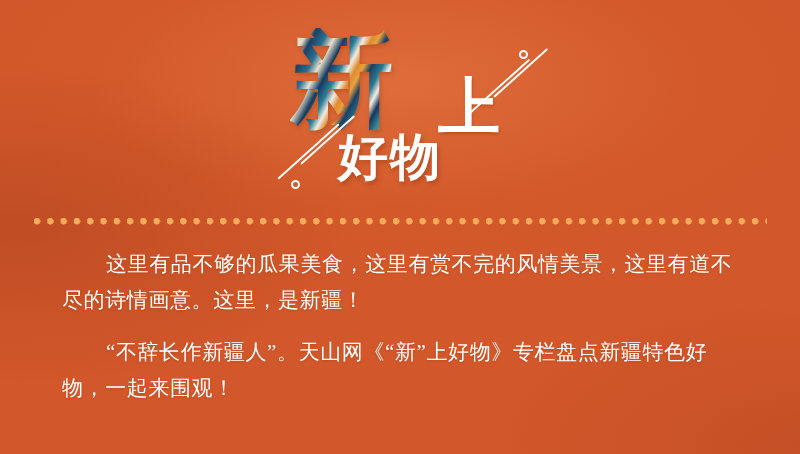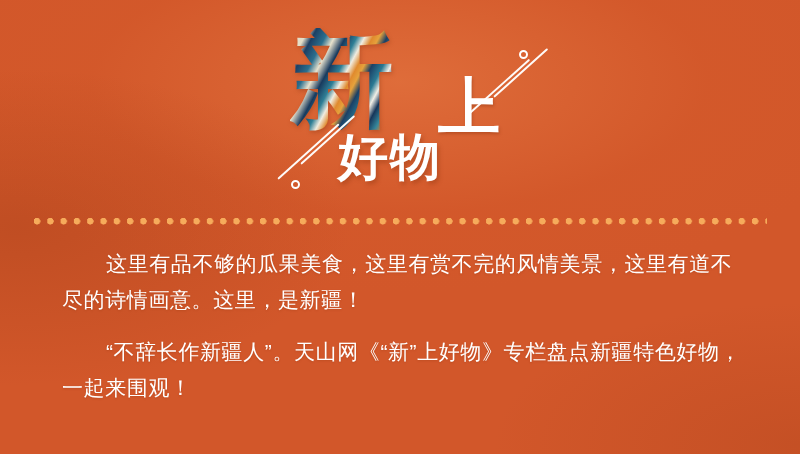--- a/index.html
+++ b/index.html
@@ -157,21 +157,21 @@
 
   
   .copy {
     position: absolute;
     left: 62px;
     top: 246px;
     width: 680px;
   }
   .para {
     color: #ffffff;
-    font-family: Liberation Sans, sans-serif;
+    font-family: Liberation Serif, serif;
     font-size: 21px;
     line-height: 36px;
     letter-spacing: 0.6px;
     text-indent: 44px;
     margin: 0;
     text-shadow: 0px 1px 2px rgba(140,50,15,0.28);
     white-space: normal;
   }
   .para + .para {
     margin-top: 16px;

